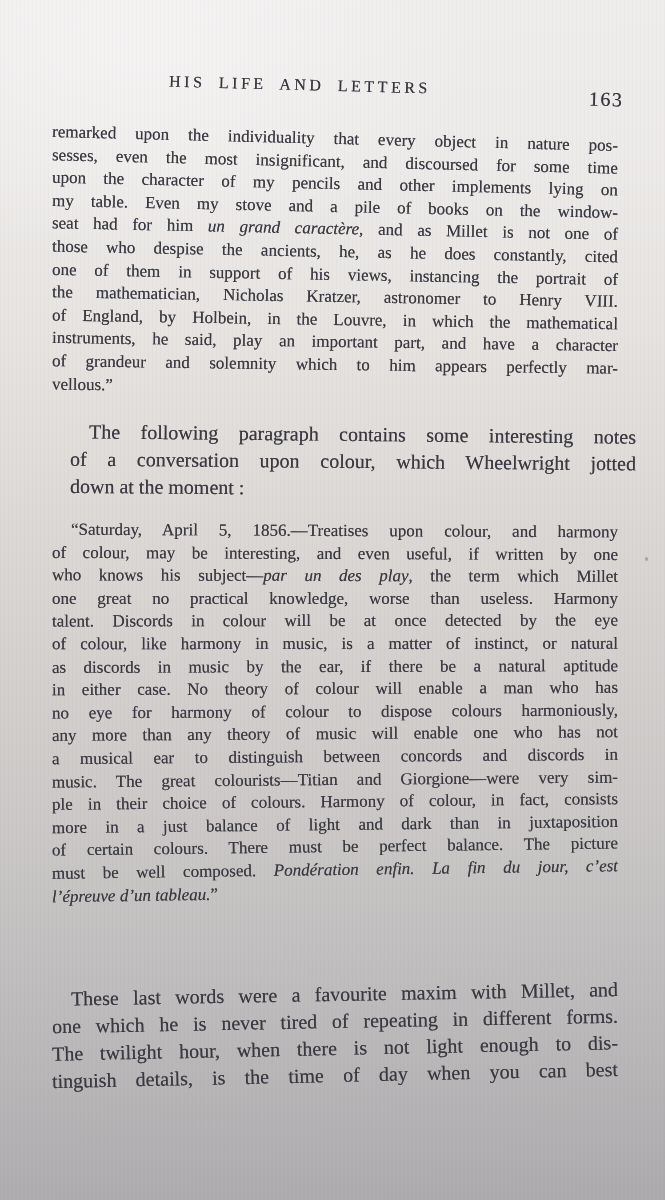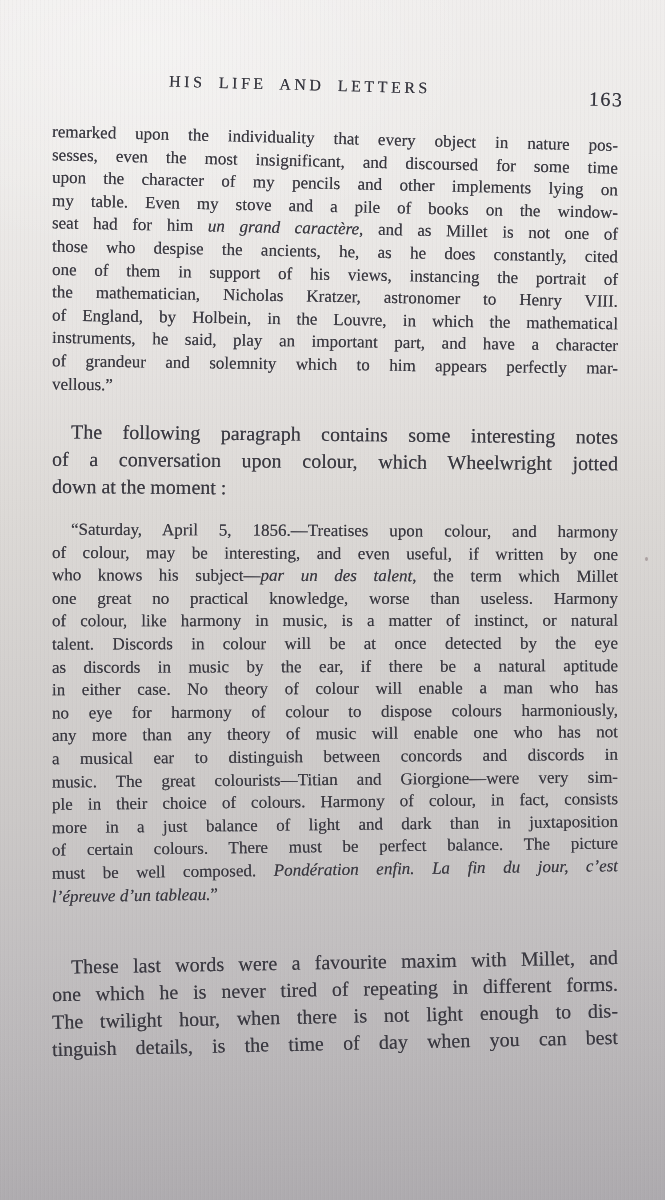--- a/index.html
+++ b/index.html
@@ -66,23 +66,23 @@
   .para {
     position: absolute;
     left: 52px;
     width: 566px;
   }
   .quote { font-size: 17px; }
   .quote .line { line-height: 22.6px; height: 22.6px; }
   .narrative { font-size: 20px; }
   .narrative .line { line-height: 27px; height: 27px; }
   .para-0 { top: 128px; }
-  .para-1 { top: 421px; }
+  .para-1 { top: 421px; margin-left: 18px; }
   .para-2 { top: 520px; }
-  .para-3 { top: 949px; }
+  .para-3 { top: 981px; }
   .line {
     text-align: justify;
     text-align-last: justify;
     white-space: normal;
   }
   .line.loose { text-align-last: left; }
   .line.indent { text-indent: 19px; }
   .speck {
     position: absolute;
     left: 645px;
@@ -121,24 +121,24 @@
 
   <div class="para narrative para-1 ink">
       <div class="line indent" style="transform: rotate(0.56deg);">The following paragraph contains some interesting notes</div>
       <div class="line" style="transform: rotate(0.48deg);">of a conversation upon colour, which Wheelwright jotted</div>
       <div class="line loose" style="transform: rotate(0.4deg);">down at the moment :</div>
     </div>
 
   <div class="para quote para-2 ink">
       <div class="line indent" style="transform: rotate(0.28deg);">“Saturday, April 5, 1856.—Treatises upon colour, and harmony</div>
       <div class="line" style="transform: rotate(0.22deg);">of colour, may be interesting, and even useful, if written by one</div>
-      <div class="line" style="transform: rotate(0.15deg);">who knows his subject—<i>par un des talent</i>, the term which Millet</div>
+      <div class="line" style="transform: rotate(0.15deg);">who knows his subject—<i>par un des play</i>, the term which Millet</div>
       <div class="line" style="transform: rotate(0.02deg);">one great no practical knowledge, worse than useless. Harmony</div>
+      <div class="line" style="transform: rotate(-0.11deg);">talent. Discords in colour will be at once detected by the eye</div>
       <div class="line" style="transform: rotate(-0.05deg);">of colour, like harmony in music, is a matter of instinct, or natural</div>
-      <div class="line" style="transform: rotate(-0.11deg);">talent. Discords in colour will be at once detected by the eye</div>
       <div class="line" style="transform: rotate(-0.18deg);">as discords in music by the ear, if there be a natural aptitude</div>
       <div class="line" style="transform: rotate(-0.25deg);">in either case. No theory of colour will enable a man who has</div>
       <div class="line" style="transform: rotate(-0.31deg);">no eye for harmony of colour to dispose colours harmoniously,</div>
       <div class="line" style="transform: rotate(-0.38deg);">any more than any theory of music will enable one who has not</div>
       <div class="line" style="transform: rotate(-0.45deg);">a musical ear to distinguish between concords and discords in</div>
       <div class="line" style="transform: rotate(-0.51deg);">music. The great colourists—Titian and Giorgione—were very sim-</div>
       <div class="line" style="transform: rotate(-0.58deg);">ple in their choice of colours. Harmony of colour, in fact, consists</div>
       <div class="line" style="transform: rotate(-0.64deg);">more in a just balance of light and dark than in juxtaposition</div>
       <div class="line" style="transform: rotate(-0.71deg);">of certain colours. There must be perfect balance. The picture</div>
       <div class="line" style="transform: rotate(-0.78deg);">must be well composed. <i>Pondération enfin. La fin du jour, c’est</i></div>

